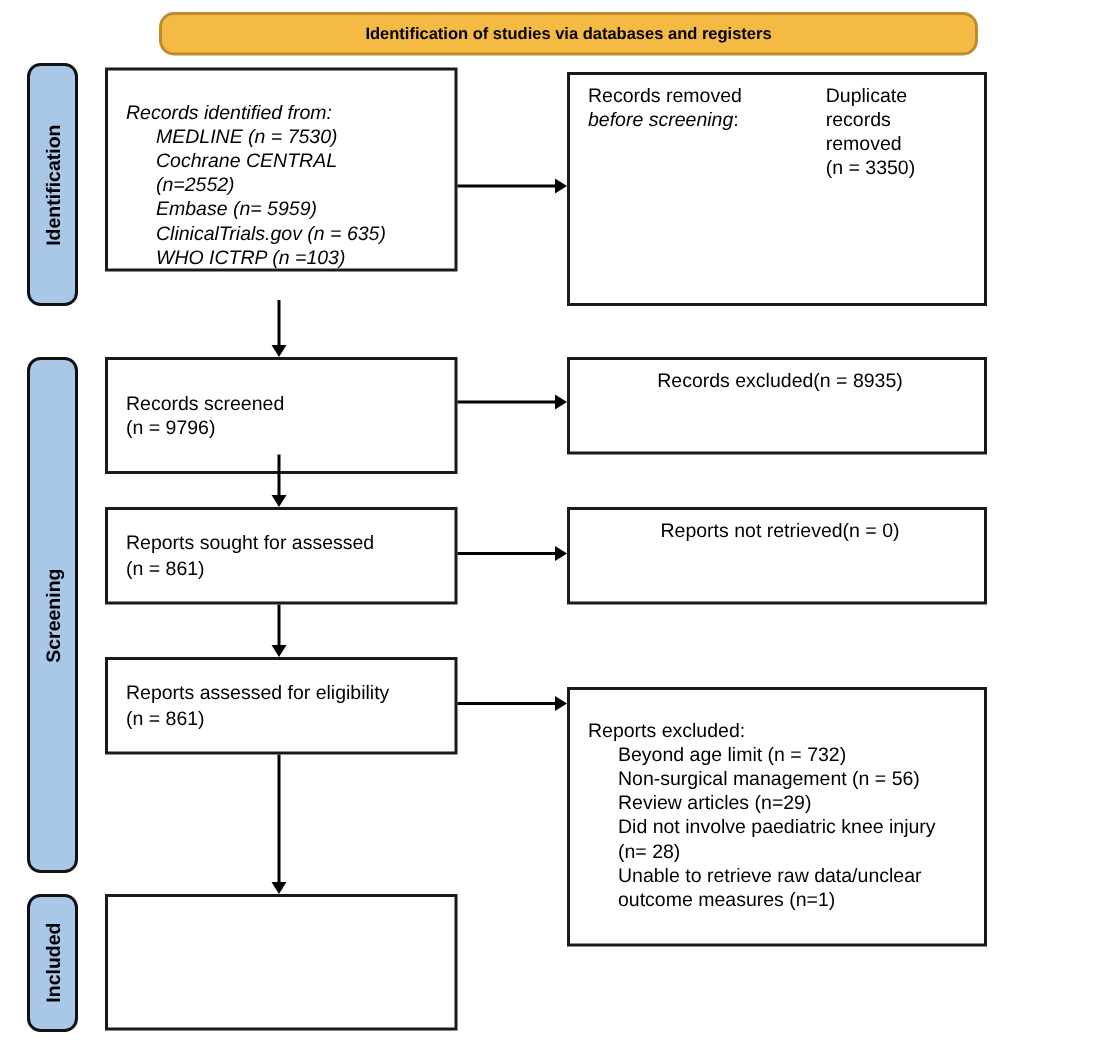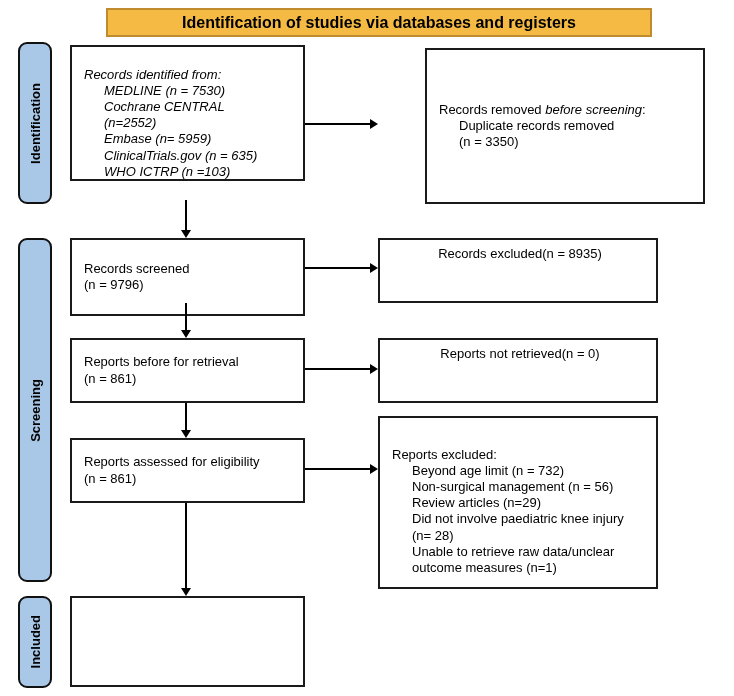--- a/index.html
+++ b/index.html
@@ -10,23 +10,23 @@
     --arrow-color:#000000;
   }
   html,body{margin:0;padding:0;background:#ffffff;}
   .canvas{
     position:relative;width:734px;height:696px;background:#ffffff;
     font-family:"Liberation Sans",sans-serif;color:#000;overflow:hidden;
   }
   .banner{
     position:absolute;left:106px;top:8px;width:546px;height:29px;
     background:var(--banner-fill);border:2px solid var(--banner-border);
-    border-radius:0;box-sizing:border-box;
+    border-radius:10px;box-sizing:border-box;
     display:flex;align-items:center;justify-content:center;
-    font-size:16px;font-weight:bold;
+    font-size:11px;font-weight:bold;
   }
   .stage{
     position:absolute;left:18px;width:34px;
     background:var(--stage-fill);border:2px solid #111;border-radius:9px;
     box-sizing:border-box;display:flex;align-items:center;justify-content:center;
   }
   .stage span{
     writing-mode:vertical-rl;transform:rotate(180deg);
     font-size:13px;font-weight:bold;white-space:nowrap;
   }
@@ -36,27 +36,27 @@
   .box{
     position:absolute;background:#fff;border:2px solid var(--box-border);
     box-sizing:border-box;font-size:13px;line-height:1.24;
     padding:6px 8px 6px 12px;
   }
   .box .line{white-space:normal;}
   .box .line.indent{margin-left:20px;}
   .col-left{left:70px;width:235px;}
   .col-right{left:378px;width:280px;}
   .box-identified{top:45px;height:136px;padding-top:20px;font-style:italic;}
-  .box-removed{top:48px;height:156px;display:flex;flex-direction:column;justify-content:center;margin-left:47px;}
+  .box-removed{top:48px;height:156px;display:flex;flex-direction:row;justify-content:center;}
   .box-screened{top:238px;height:78px;display:flex;flex-direction:column;justify-content:center;}
   .box-excluded{top:238px;height:65px;display:flex;flex-direction:row;justify-content:center;}
   .box-sought{top:338px;height:65px;display:flex;flex-direction:column;justify-content:center;}
   .box-not-retrieved{top:338px;height:65px;display:flex;flex-direction:row;justify-content:center;}
   .box-assessed{top:438px;height:65px;display:flex;flex-direction:column;justify-content:center;}
-  .box-reports-excluded{top:416px;height:173px;padding-top:29px;}
+  .box-reports-excluded{top:458px;height:173px;padding-top:19px;}
   .box-included{top:596px;height:91px;display:flex;flex-direction:column;justify-content:center;}
   .v-arrow{
     position:absolute;width:2px;background:var(--arrow-color);
   }
   .v-arrow::after{
     content:"";position:absolute;left:-4px;bottom:-8px;
     border-left:5px solid transparent;border-right:5px solid transparent;
     border-top:8px solid var(--arrow-color);
   }
   .h-arrow{
@@ -115,21 +115,21 @@
   <div class="box col-left box-screened">
       <div class="line">Records screened</div>
       <div class="line">(n = 9796)</div>
     </div>
   <div class="box col-right box-excluded">
       <div class="line">Records excluded</div>
       <div class="line">(n = 8935)</div>
     </div>
 
   <div class="box col-left box-sought">
-      <div class="line">Reports before for retrieval</div>
+      <div class="line">Reports sought for assessed</div>
       <div class="line">(n = 861)</div>
     </div>
   <div class="box col-right box-not-retrieved">
       <div class="line">Reports not retrieved</div>
       <div class="line">(n = 0)</div>
     </div>
 
   <div class="box col-left box-assessed">
       <div class="line">Reports assessed for eligibility</div>
       <div class="line">(n = 861)</div>

